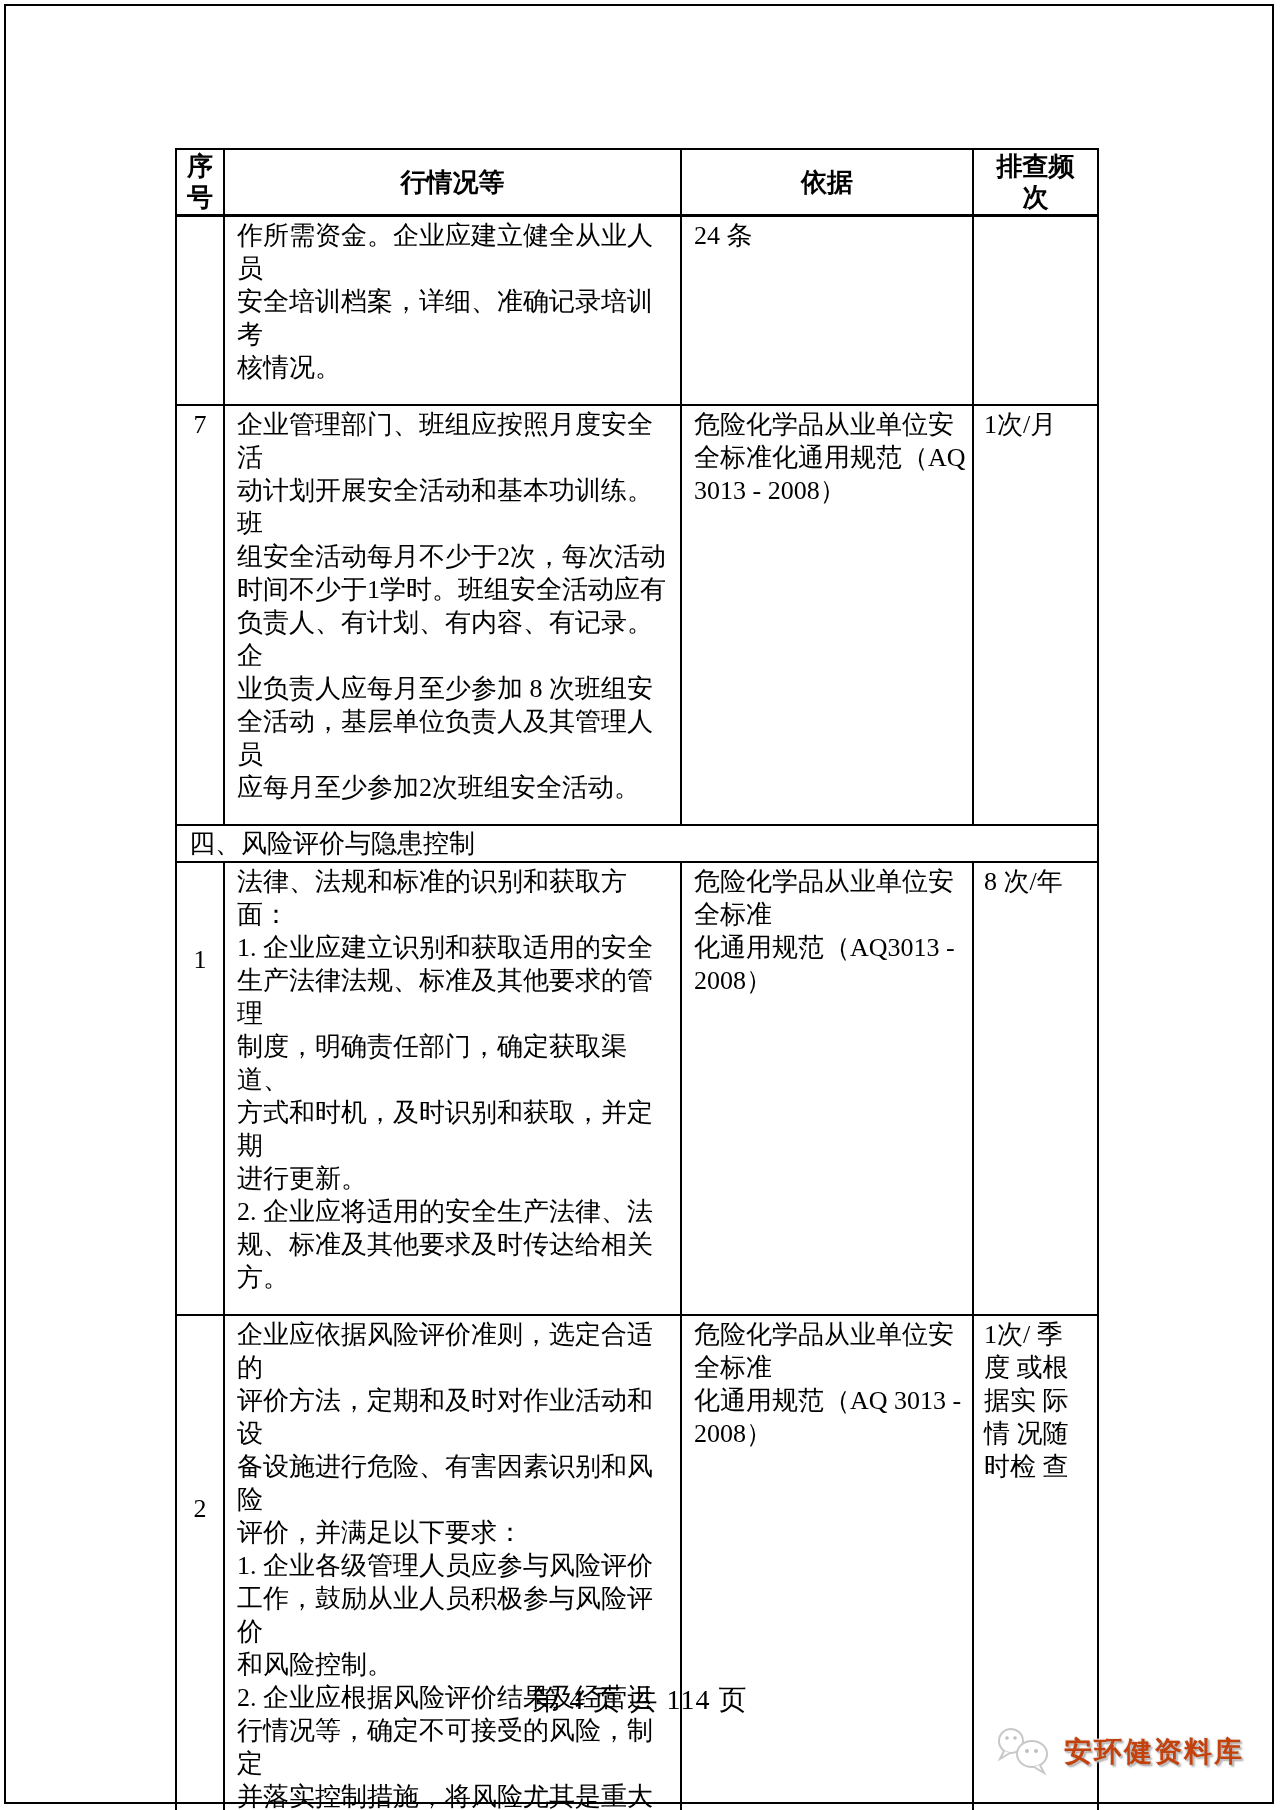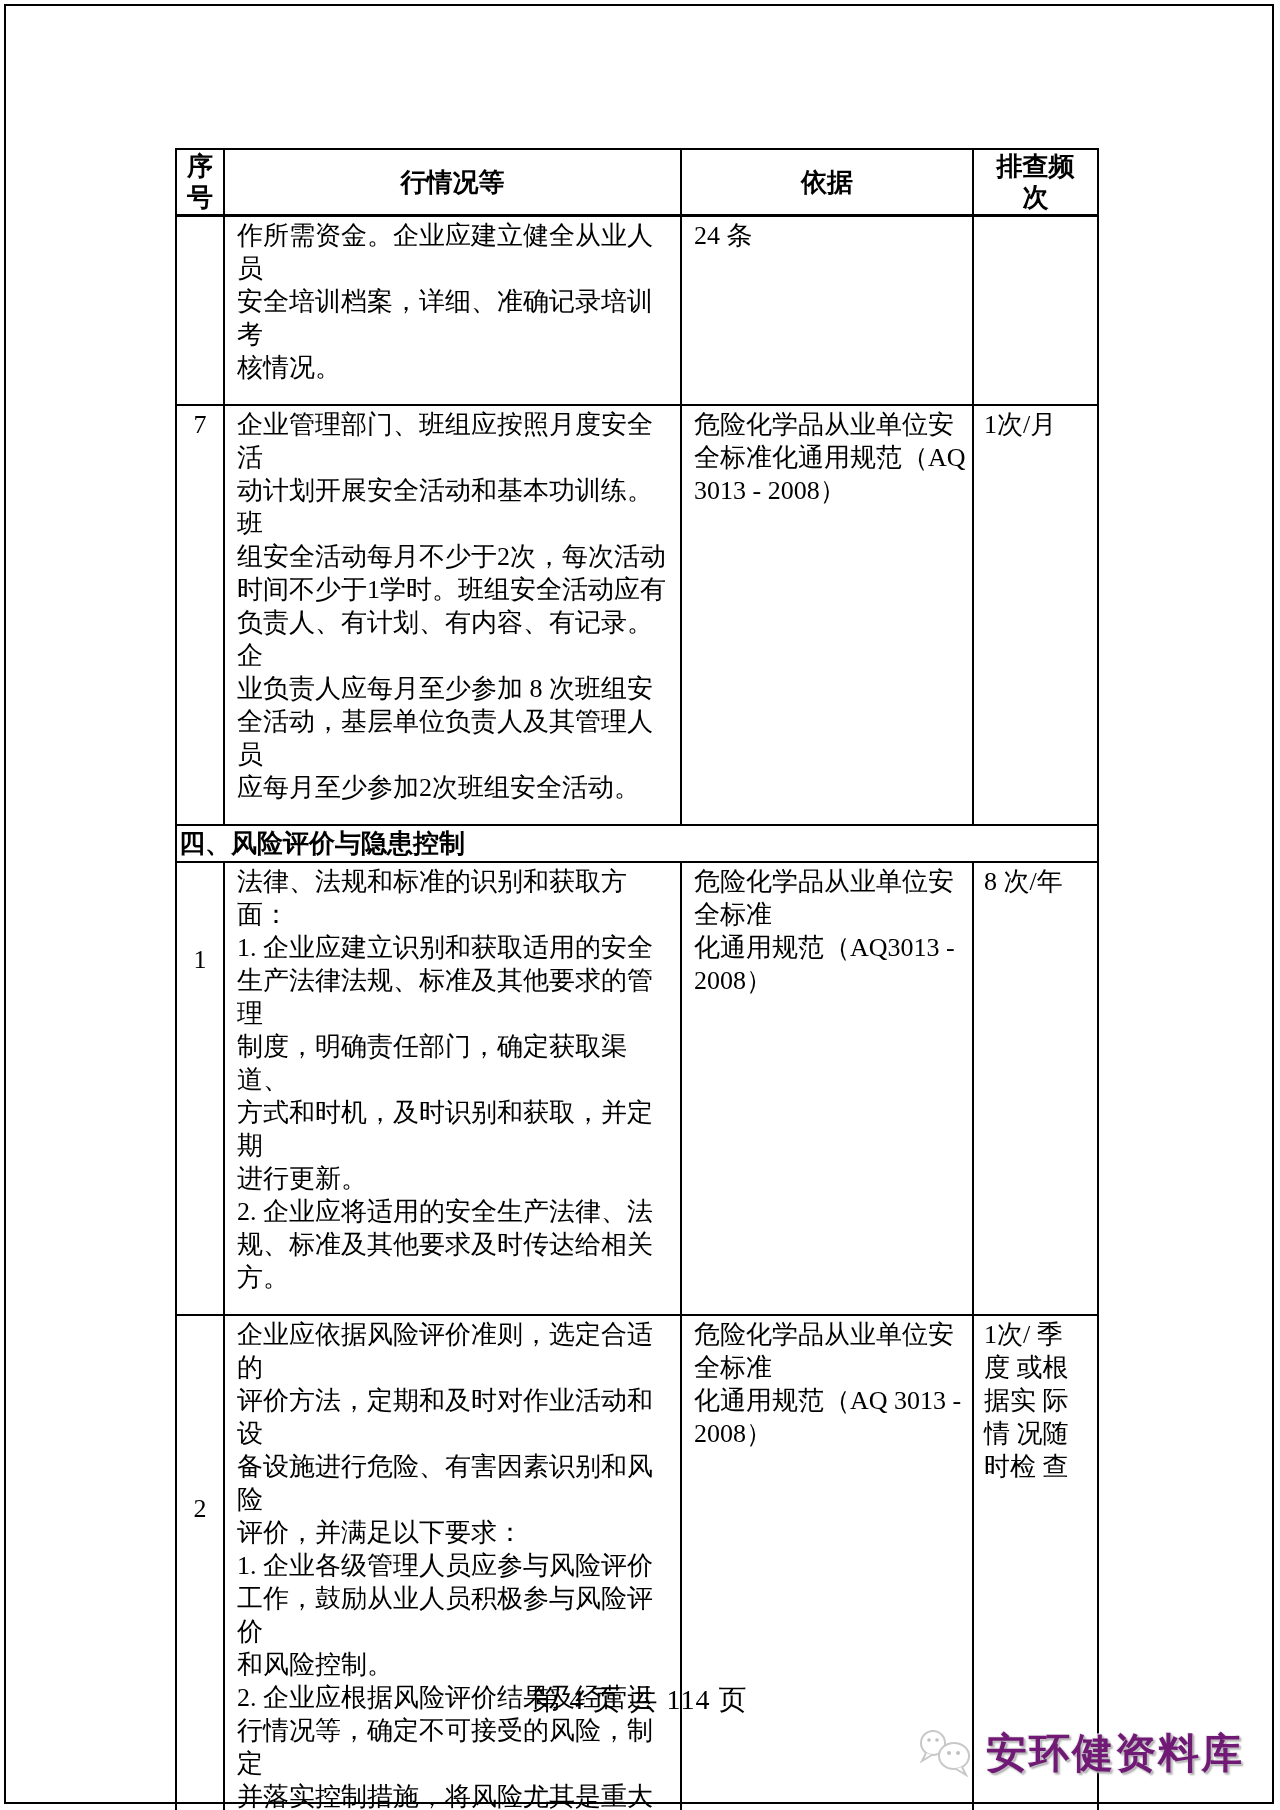--- a/index.html
+++ b/index.html
@@ -47,45 +47,45 @@
   col.c-basis{width:292px;}
   col.c-freq{width:125px;}
   td.cell-no{text-align:center;padding:2px 0 0 0;}
   td.cell-no.off-r1{padding-top:80px;}
   td.cell-no.off-r2{padding-top:176px;}
   td.cell-content{padding:2px 2px 20px 12px;}
   td.cell-basis{padding:2px 2px 8px 12px;}
   td.cell-freq{padding:2px 2px 2px 10px;border-radius:25px;}
   tr.row-last td{padding-bottom:14px;}
   td.section-cell{
-    font-weight:bold;
-    padding:1px 2px 1px 2px;
+    font-weight:normal;
+    padding:1px 2px 1px 12px;
     line-height:33px;
   }
   .footer{
     position:absolute;
     left:0;top:1681px;
     width:100%;
     text-align:center;
     font-size:28px;
     letter-spacing:1px;
   }
   .watermark{
     position:absolute;
     top:1726px;
     right:36px;
     display:flex;
     align-items:center;
     gap:8px;
   }
   .watermark .wm-text{
-    font-size:41px;
+    font-size:28px;
     font-weight:bold;
     letter-spacing:2px;
-    color:#701a75;
+    color:#c2410c;
     text-shadow:1px 1px 0 #c0c0c0, 2px 2px 2px #a8a8a8, -1px -1px 0 #efefef;
     font-family:"Liberation Sans","DejaVu Sans",sans-serif;
     white-space:nowrap;
   }
 </style>
 </head>
 <body>
 
 <div class="page">
   <div class="page-frame"></div>

